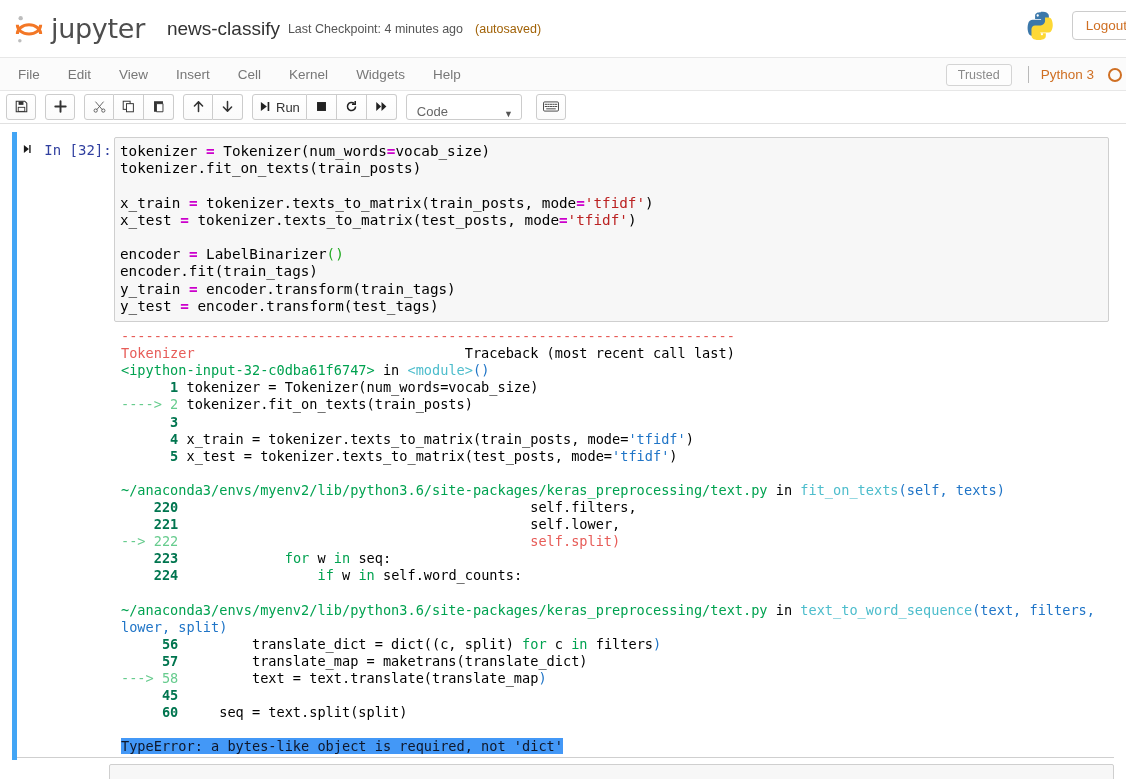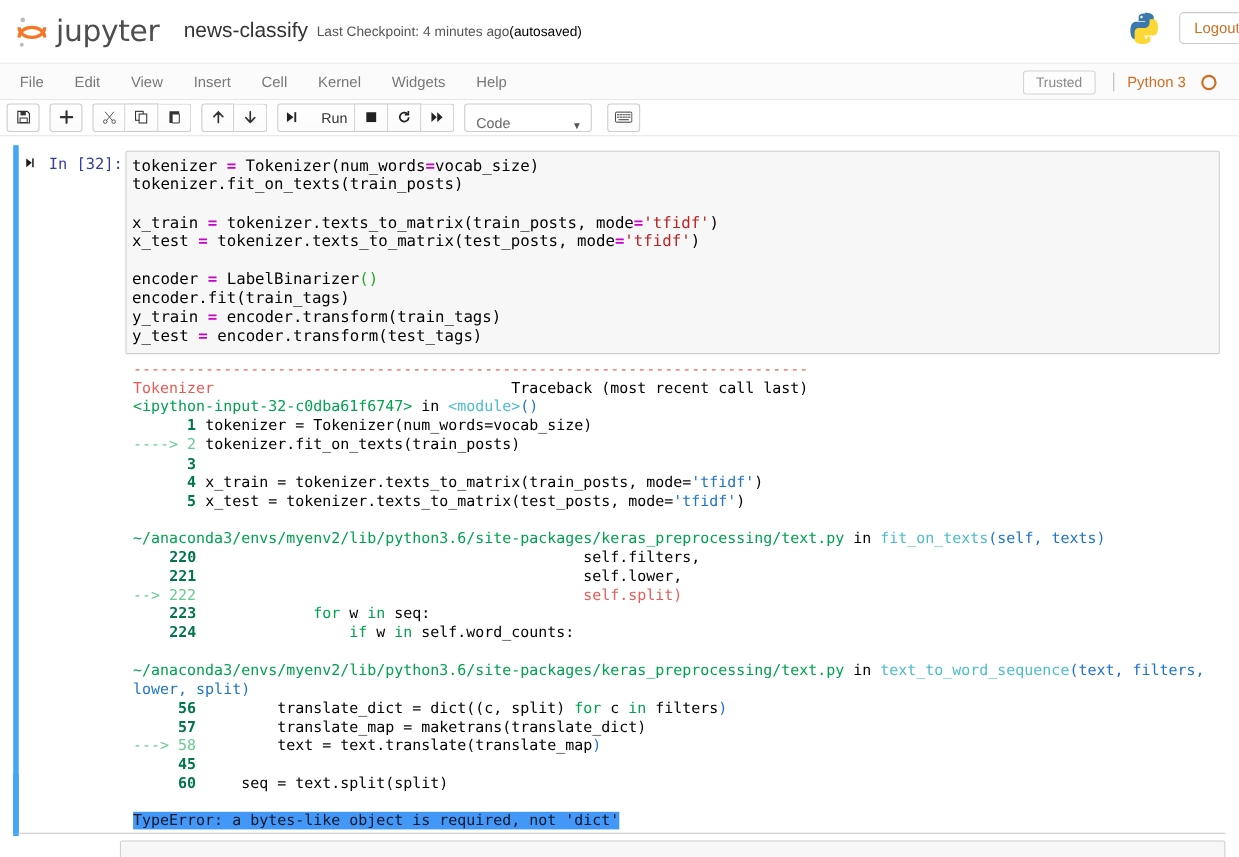--- a/index.html
+++ b/index.html
@@ -34,22 +34,22 @@
     color: #333333;
     font-weight: 400;
     margin-right: 8px;
   }
   #checkpoint {
     font-size: 12.5px;
     color: #555;
   }
   #autosaved {
     font-size: 12.5px;
-    color: #000000;
-    margin-left: 0;
+    color: #a16207;
+    margin-left: 12px;
   }
   .header-right {
     position: absolute;
     right: 0; top: 0;
     height: 50px;
     display: flex;
     align-items: center;
     gap: 16px;
     padding-right: 0;
   }
@@ -76,21 +76,21 @@
     padding-left: 4px;
   }
   .menu-item {
     font-size: 13.5px;
     color: #777777;
     padding: 6px 14px;
     cursor: default;
   }
   .menubar-right {
     position: absolute;
-    right: 20px; top: 0; height: 33px;
+    right: 4px; top: 0; height: 33px;
     display: flex; align-items: center; gap: 10px;
   }
   #trusted-badge {
     font-size: 12.5px;
     color: #8a8a8a;
     border: 1px solid #d4d4d4;
     border-radius: 3px;
     background: #fdfdfd;
     padding: 3px 11px;
   }
@@ -125,21 +125,21 @@
     display: flex; align-items: center; justify-content: center;
     color: #333;
     font-size: 13px;
     padding: 0 6px;
   }
   .tb-group .tb-btn + .tb-btn { border-left: none; }
   .tb-group .tb-btn:first-child { border-radius: 3px 0 0 3px; }
   .tb-group .tb-btn:last-child { border-radius: 0 3px 3px 0; }
   .tb-group .tb-btn:only-child { border-radius: 3px; }
   .tb-btn .glyph { font-size: 13px; line-height: 1; display:block; }
-  .tb-btn .run-label { font-size: 13px; margin-left: 21px; color:#333; }
+  .tb-btn .run-label { font-size: 13px; margin-left: 5px; color:#333; }
   #cell-type-select {
     height: 26px;
     min-width: 116px;
     border: 1px solid #cccccc;
     background: #ffffff;
     border-radius: 3px;
     display: flex; align-items: flex-end; justify-content: space-between;
     padding: 0 8px 0 10px;
     font-size: 13px;
     color: #666666;

